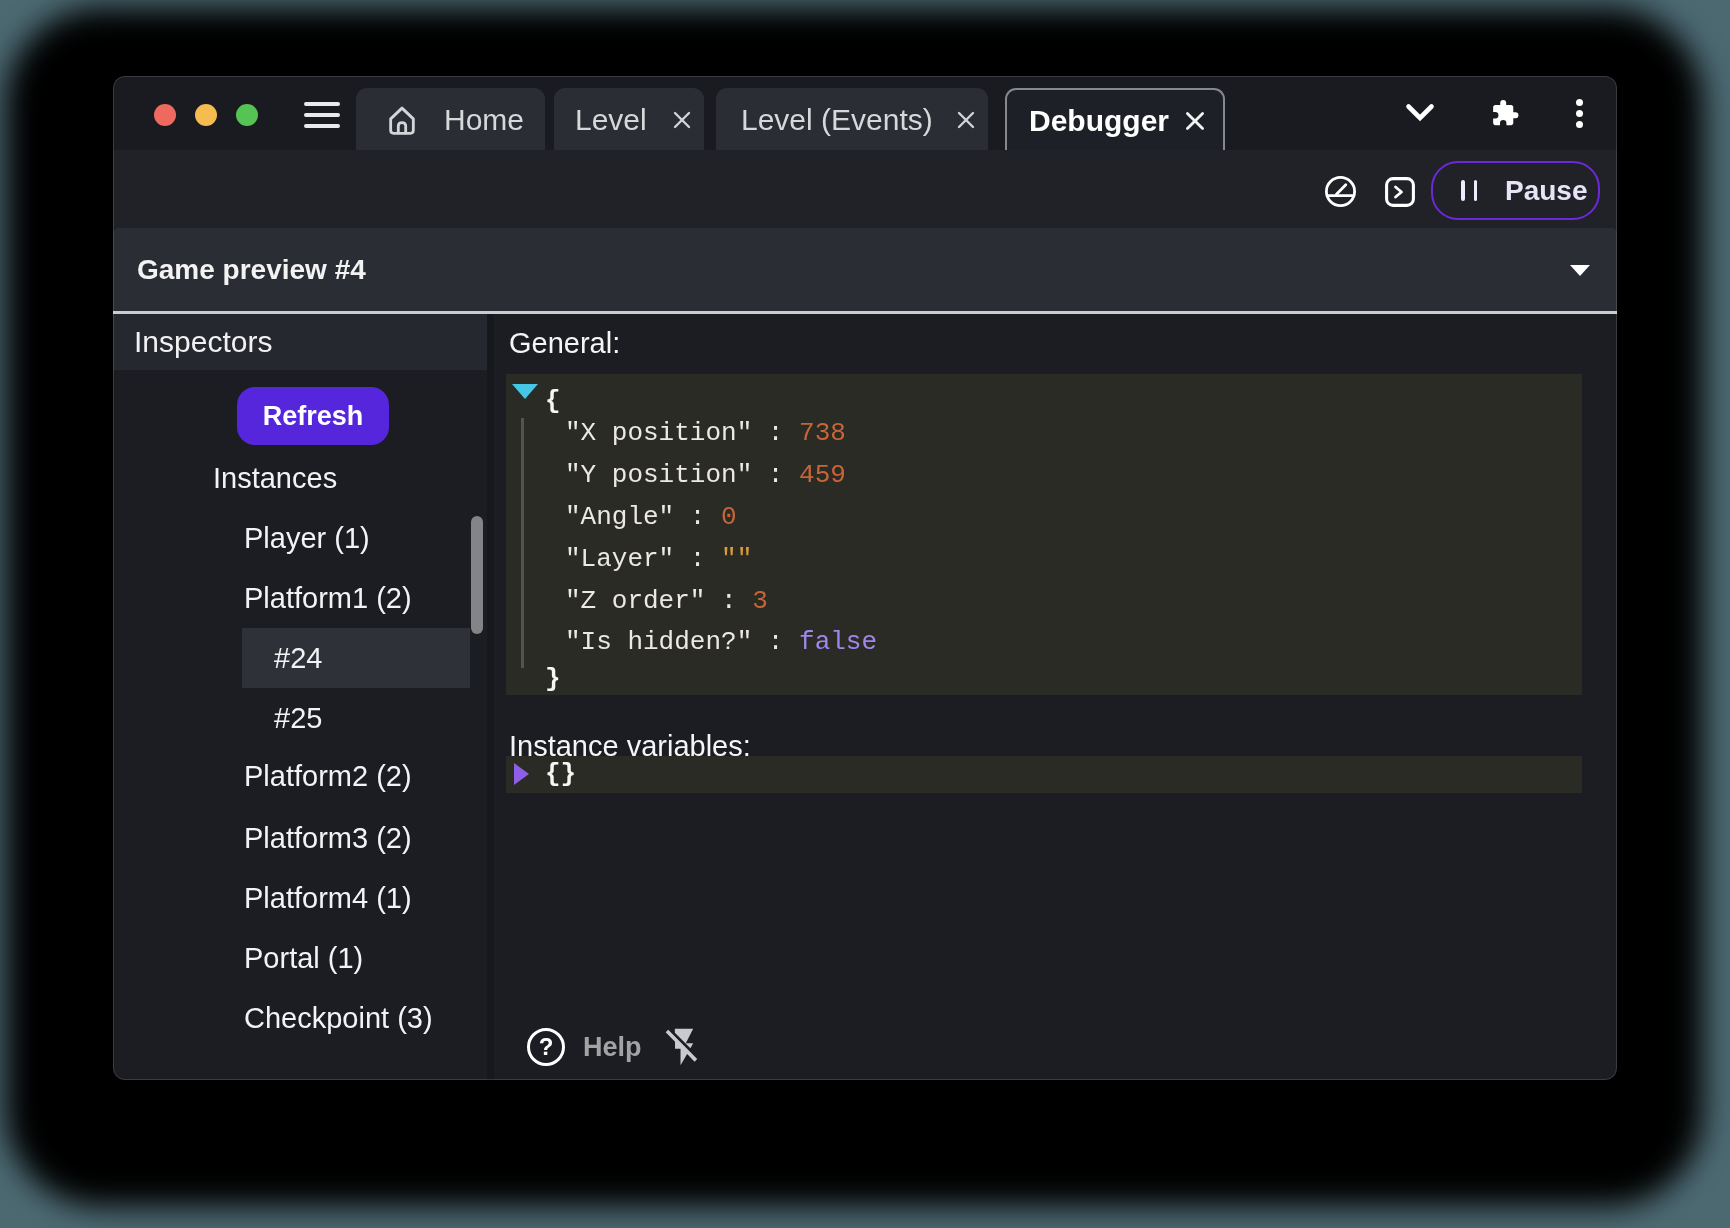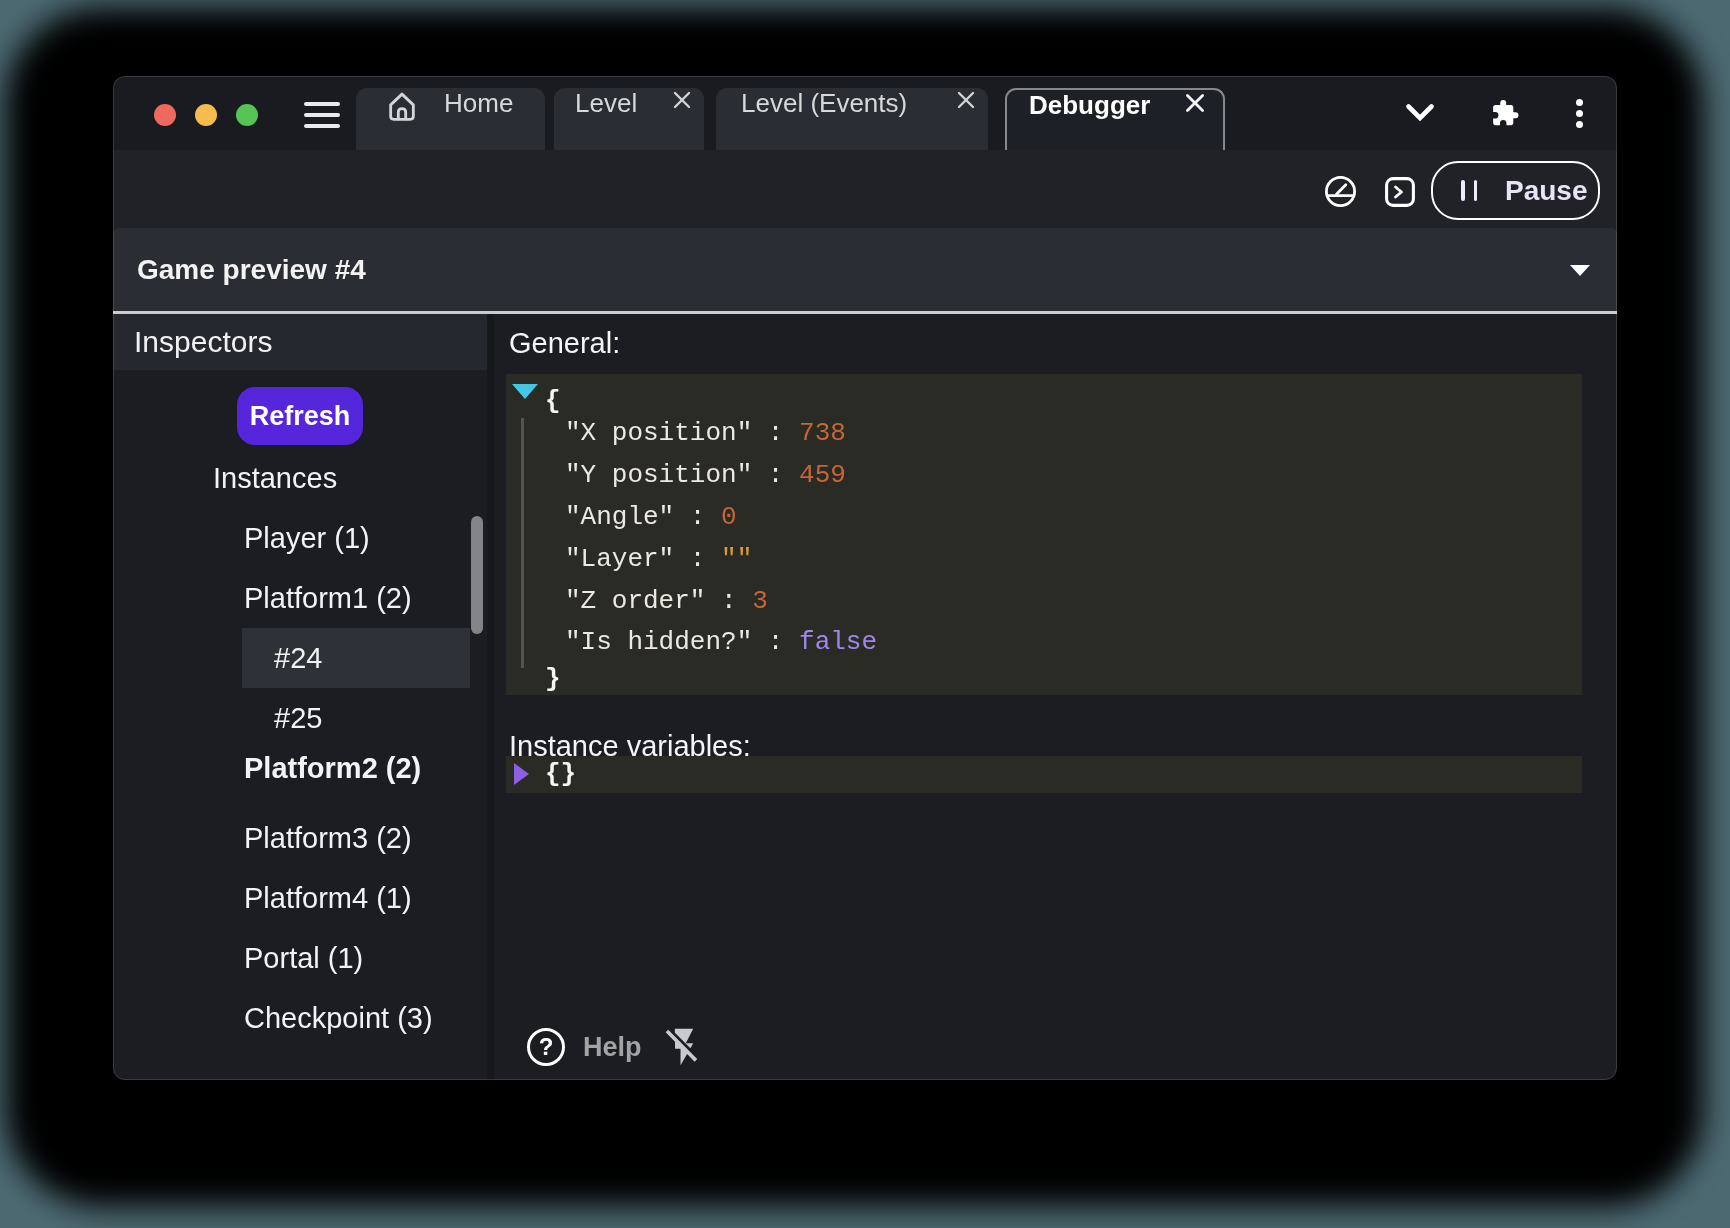--- a/index.html
+++ b/index.html
@@ -19,21 +19,21 @@
   .traffic { position:absolute; top:28px; left:41px; display:flex; gap:19px; }
   .traffic span { width:22px; height:22px; border-radius:50%; }
   .light-red { background:#ee6a5f; }
   .light-yellow { background:#f5bd4f; }
   .light-green { background:#55c454; }
   .hamburger { position:absolute; left:191px; top:26px; width:36px; height:26px;
     display:flex; flex-direction:column; justify-content:space-between; }
   .hamburger span { display:block; height:4px; border-radius:2px; background:#e9eaeb; }
 
   .tab { position:absolute; top:12px; height:63px; border-radius:11px 11px 0 0;
-    background:#2a2d33; display:flex; align-items:flex-start; color:#d7d8da; font-size:26px; }
+    background:#2a2d33; display:flex; align-items:center; color:#d7d8da; font-size:30px; }
   .tab-home { left:243px; width:189px; }
   .tab-home .home-ic { margin-left:29px; }
   .tab-home .tab-label { margin-left:25px; }
   .tab-level { left:441px; width:150px; padding-left:21px; }
   .tab-levelevents { left:603px; width:272px; padding-left:25px; }
   .tab-debugger { left:892px; width:220px; padding-left:22px; background:#1d2026;
     border:2px solid #85888d; border-bottom:none; color:#ffffff; font-weight:bold; }
   .tab .close-x { margin-left:auto; margin-right:10px; display:flex; }
   .tab-debugger .close-x { margin-right:15px; }
 
@@ -43,21 +43,21 @@
   .puzzle { margin-right:56px; }
   .kebab { margin-right:34px; display:flex; flex-direction:column; gap:4px; }
   .kebab span { width:7px; height:7px; border-radius:50%; background:#fff; }
 
   
   .toolbar { position:relative; height:78px; background:#212228; display:flex;
     align-items:center; justify-content:flex-end; padding-right:17px; }
   .toolbar .icon-btn { display:flex; align-items:center; justify-content:center; margin-top:5px; }
   .gauge-btn { margin-right:27px; }
   .console-btn { margin-right:15px; }
-  .pause-btn { width:169px; height:59px; margin-top:3px; border:2px solid #ffffff; border-radius:27px;
+  .pause-btn { width:169px; height:59px; margin-top:3px; border:2px solid #6d28d9; border-radius:27px;
     display:flex; align-items:center; justify-content:flex-start; padding-left:28px;
     background:transparent; }
   .pause-bars { display:flex; gap:9px; margin-right:28px; }
   .pause-bars span { width:3.5px; height:21px; background:#efeafc; border-radius:2px; }
   .pause-label { color:#e9e3f8; font-size:28px; font-weight:bold; }
 
   
   .preview-bar { position:relative; height:83px; background:#2b2d34;
     border-radius:5px 5px 0 0; display:flex; align-items:center; }
   .preview-title { margin-left:24px; font-size:28px; font-weight:600; color:#f3f3f4; }
@@ -66,30 +66,30 @@
     border-top:11px solid #ffffff; }
   .preview-divider { height:3px; background:#caccce; }
 
   
   .win-body { display:flex; height:766px; }
   .sidebar { width:381px; flex:none; background:#1b1d23; border-right:7px solid #16181c;
     display:flex; flex-direction:column; }
   .sidebar-header { height:56px; background:#26282f; display:flex; align-items:center; }
   .sidebar-header span { margin-left:21px; font-size:30px; color:#f1f1f2; }
   .sidebar-list { position:relative; flex:1; }
-  .refresh-btn { position:absolute; left:124px; top:17px; width:126px; height:58px;
+  .refresh-btn { position:absolute; left:124px; top:17px; width:152px; height:58px;
     border:none; border-radius:18px; background:#5526db; color:#fff; font-size:27px;
     font-weight:bold; font-family:"Liberation Sans", sans-serif; }
   .tree-row { position:absolute; height:60px; display:flex; align-items:center;
     font-size:29px; color:#f2f3f4; }
   .row-hl { position:absolute; left:129px; top:258px; width:228px; height:60px;
     background:#2f3138; }
   .d0 { left:100px; } .d1 { left:131px; } .d2 { left:161px; }
   .r0 { top:78px; } .r1 { top:138px; } .r2 { top:198px; } .r3 { top:258px; }
-  .r4 { top:318px; } .r5 { top:368px;font-weight:bold; } .r6 { top:438px; } .r7 { top:498px; }
+  .r4 { top:318px; } .r5 { top:376px; } .r6 { top:438px; } .r7 { top:498px; }
   .r8 { top:558px; } .r9 { top:618px; } .r10 { top:702px; }
   .scroll-thumb { position:absolute; left:358px; top:146px; width:12px; height:118px;
     border-radius:6px; background:#828487; }
 
   
   .content { position:relative; flex:1; background:#1b1d23; }
   .section-label { position:absolute; left:15px; font-size:29px; color:#f5f5f6; }
   .label-general { top:13px; }
   .label-variables { top:416px; }
   .json-panel { position:absolute; left:12px; width:1076px; background:#2a2b24;

